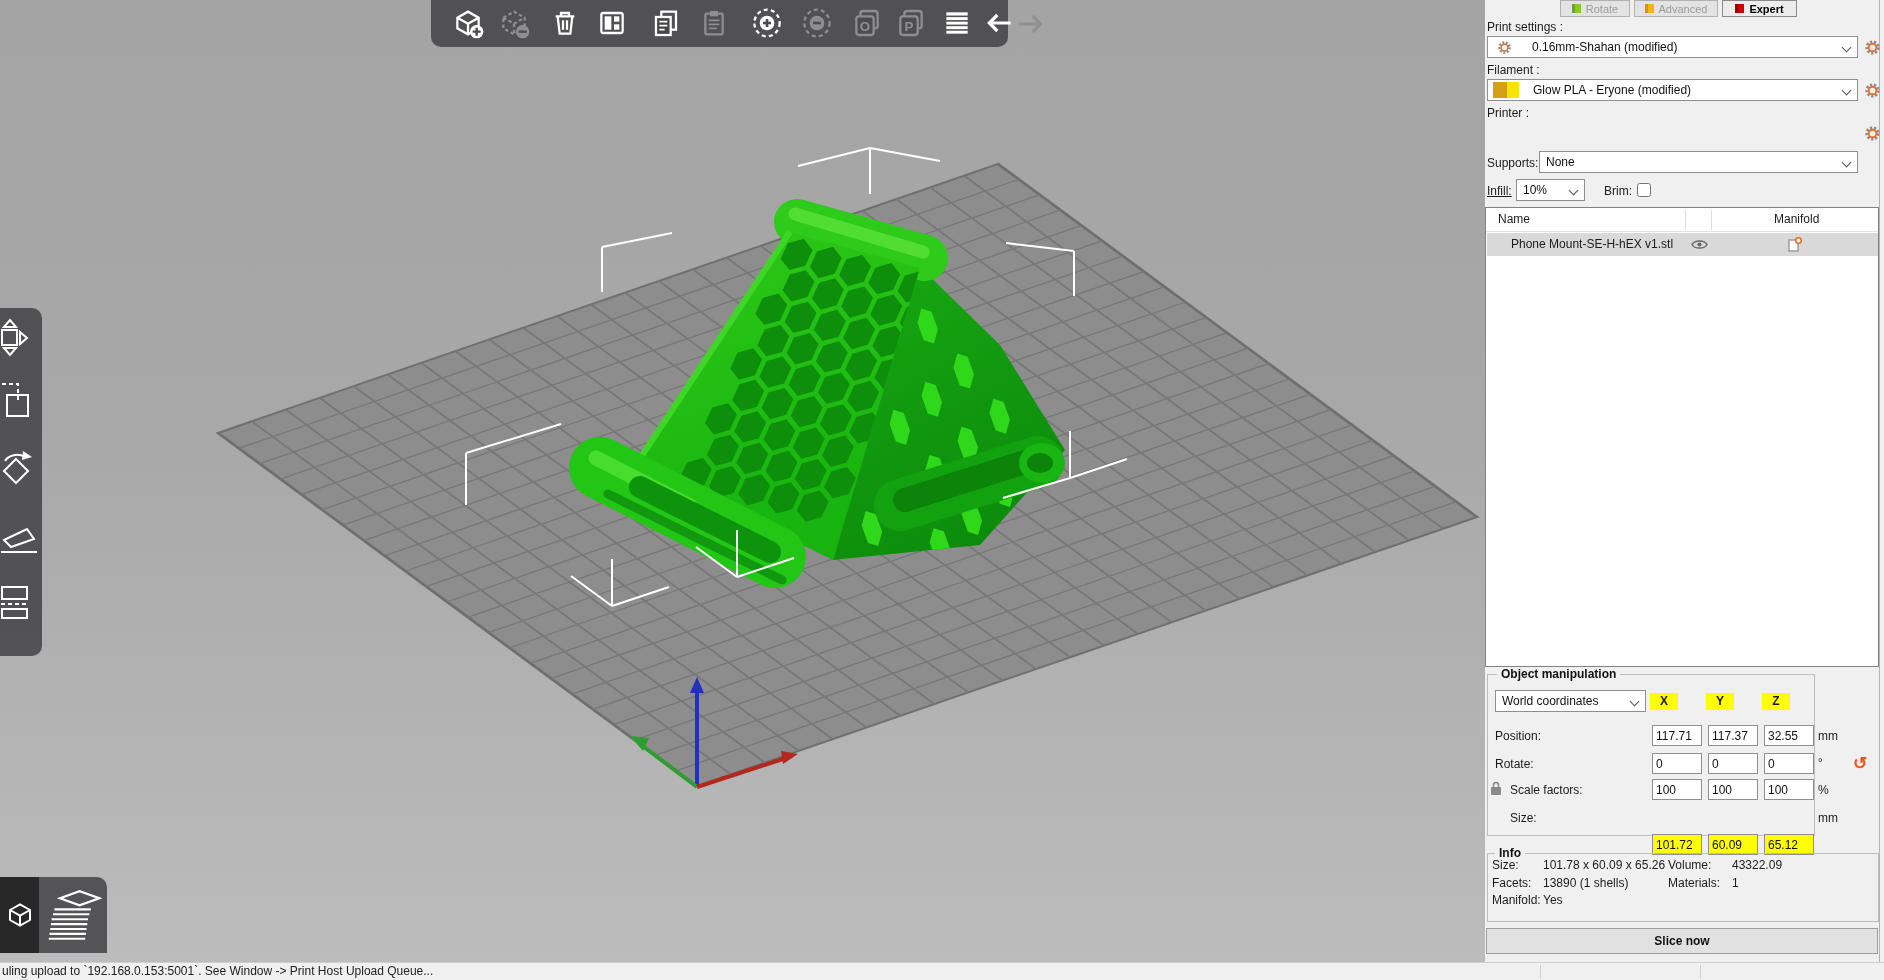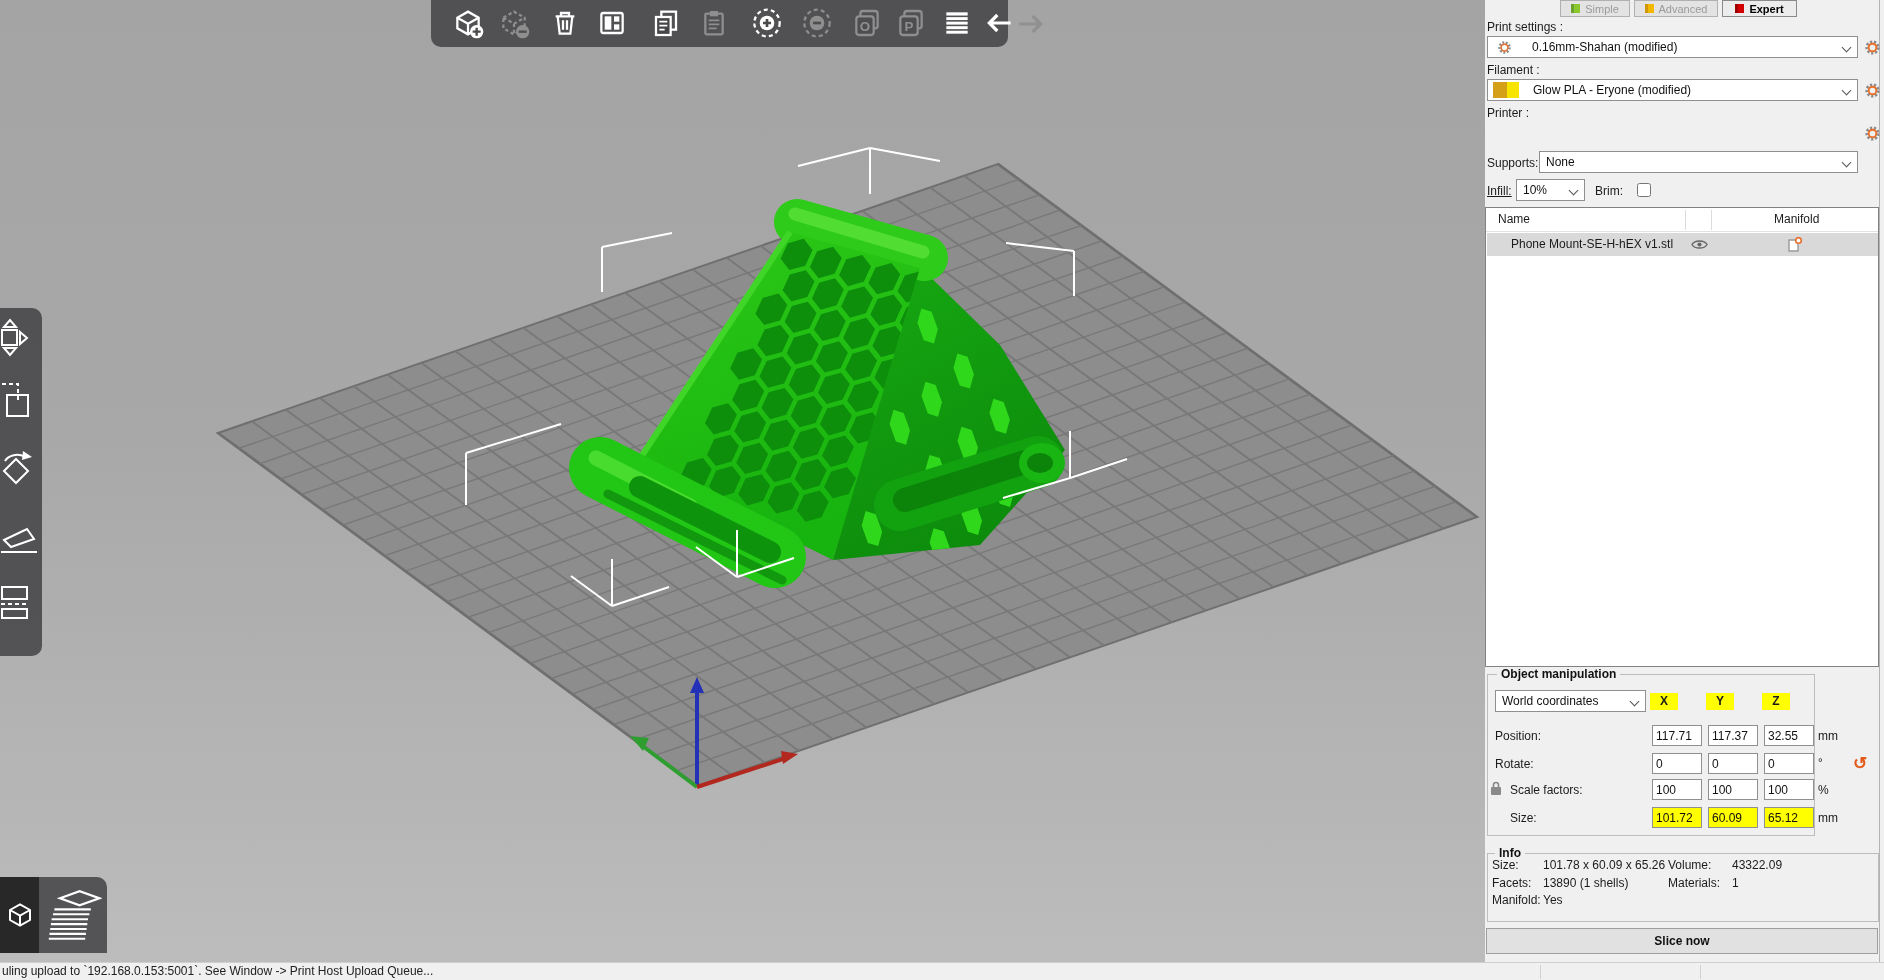--- a/index.html
+++ b/index.html
@@ -34,21 +34,21 @@
   .tabbtn.sel { color:#000; font-weight:bold; border-color:#8a8a8a; background:#ececec; }
   .chip { width:9px; height:9px; display:inline-block; }
   .combo { position:absolute; height:22px; background:#fff; border:1px solid #8f8f8f;
     display:flex; align-items:center; font-size:12px; color:#111; }
   .combo .txt { white-space:nowrap; overflow:hidden; }
   .chev { position:absolute; right:7px; top:7px; width:7px; height:7px;
     border-right:1.6px solid #555; border-bottom:1.6px solid #555; transform:rotate(45deg); }
   .gearbtn { position:absolute; width:17px; height:17px; }
   .field { position:absolute; width:50px; height:21px; border:1px solid #8f8f8f; background:#fff;
     font-size:12px; color:#111; padding:0 3px; font-family:"Liberation Sans",sans-serif; }
-  .field.hl { background:#ffff00; }
+  .field.hl { background:#ffff00;margin-top:27px; }
   .unit { position:absolute; font-size:12px; color:#1b1b1b; }
   .axishdr { position:absolute; width:28px; height:17px; background:#ffff00; font-weight:bold;
     font-size:12px; color:#1b1b1b; text-align:center; line-height:17px; }
   .groupbox { position:absolute; border:1px solid #bdbdbd; }
   .grouptitle { position:absolute; top:-8px; background:#f0f0f0; padding:0 4px;
     font-size:12px; font-weight:bold; color:#111; }
   #objlist { left:0; top:207px; width:394px; height:460px; background:#fff; border:1px solid #828282; }
   #objlist .hdr { position:absolute; top:0; left:0; right:0; height:24px; background:#fff;
     border-bottom:1px solid #e2e2e2; font-size:12px; color:#1b1b1b; }
   .colsep { position:absolute; top:2px; height:20px; width:1px; background:#dcdcdc; }
@@ -372,21 +372,21 @@
         </svg>
     </div>
   </div>
 </div>
 
 <div id="panel" class="abs">
   <div id="panel-edge" class="abs"></div>
 
   <div class="tabbtn" style="left:75px;width:70px;">
     <span class="chip" style="background:linear-gradient(90deg,#6ba32c 35%,#8bc72e 35%)"></span>
-    <span>Simple</span>
+    <span>Rotate</span>
   </div>
   <div class="tabbtn" style="left:149px;width:84px;">
     <span class="chip" style="background:linear-gradient(90deg,#cf9700 35%,#f5b800 35%)"></span>
     <span>Advanced</span>
   </div>
   <div class="tabbtn sel" style="left:237px;width:75px;">
     <span class="chip" style="background:linear-gradient(90deg,#9e0000 35%,#d40000 35%)"></span>
     <span>Expert</span>
   </div>
 
@@ -431,21 +431,21 @@
   <div class="lbl" style="left:2px;top:156px;">Supports:</div>
   <div class="combo" style="left:54px;top:151px;width:319px;">
     <span class="txt" style="margin-left:6px">None</span>
     <span class="chev"></span>
   </div>
   <div class="lbl" style="left:2px;top:184px;text-decoration:underline;">Infill:</div>
   <div class="combo" style="left:31px;top:179px;width:69px;">
     <span class="txt" style="margin-left:6px">10%</span>
     <span class="chev"></span>
   </div>
-  <div class="lbl" style="left:110px;top:184px;">Brim:</div>
+  <div class="lbl" style="left:119px;top:184px;">Brim:</div>
   <input type="checkbox" class="abs" style="left: 152px; top: 183px; width: 14px; height: 14px;">
 
   <div id="objlist" class="abs">
     <div class="hdr">
       <span class="abs" style="left:12px;top:4px;">Name</span>
       <span class="abs" style="left:288px;top:4px;">Manifold</span>
       <span class="colsep" style="left:199px;"></span>
       <span class="colsep" style="left:225px;"></span>
     </div>
     <div id="objrow">

